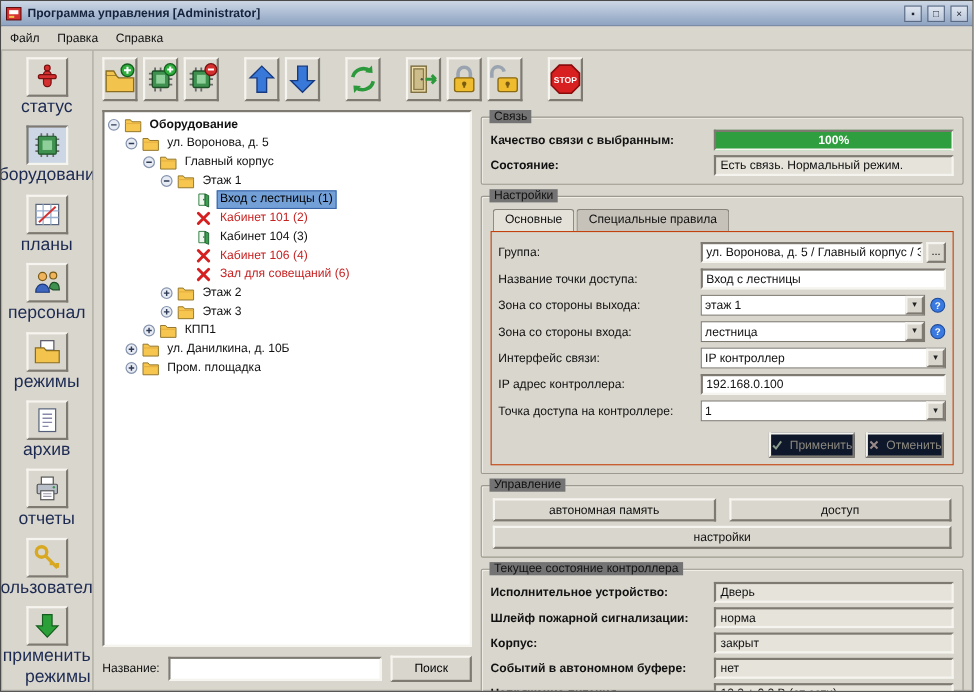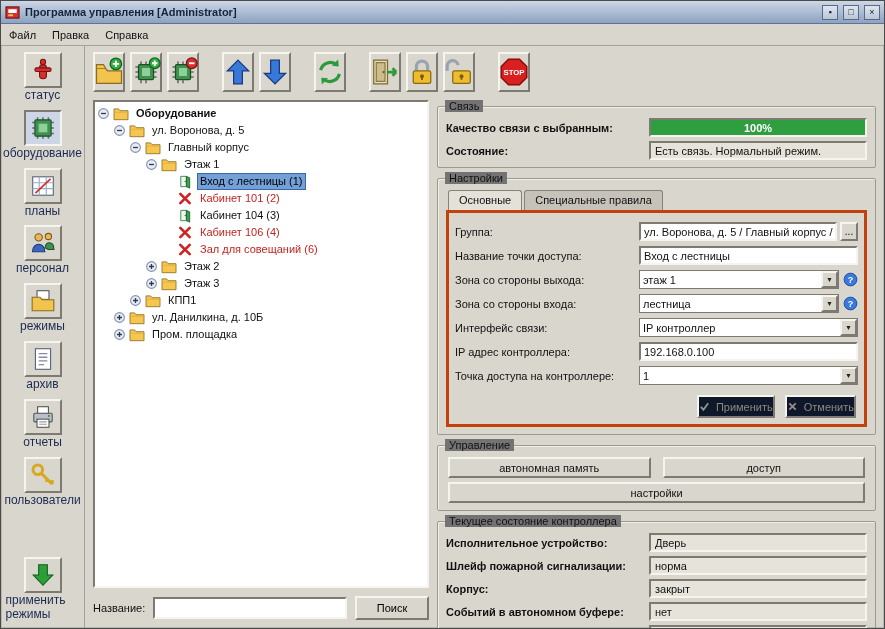--- a/index.html
+++ b/index.html
@@ -11,21 +11,21 @@
   .win-btn{width:16px;height:15px;border:1px solid #5a6a84;background:linear-gradient(180deg,#dfe6f0,#b9c6d8);font-size:9px;line-height:1;display:flex;align-items:center;justify-content:center;color:#223;padding:0;font-family:inherit;cursor:pointer}
   .menubar{height:21px;flex:0 0 21px;display:flex;align-items:center;gap:16px;padding:0 8px;border-bottom:1px solid #a6a299;background:#d9d6cd}
   .menu-item{cursor:default}
   .body-row{flex:1;display:flex;min-height:0}
   .sidebar{width:84px;flex:0 0 84px;display:flex;flex-direction:column;align-items:center;gap:7px;padding:6px 2px;border-right:1px solid #a6a299;overflow:hidden;box-sizing:border-box}
   .side-btn{display:flex;flex-direction:column;align-items:center;gap:1px;width:74px;cursor:pointer}
   .side-btn.bottom{margin-top:auto}
   .side-icon{width:38px;height:36px;display:flex;align-items:center;justify-content:center;border:2px solid;border-color:#f6f4ee #7e7a72 #7e7a72 #f6f4ee;background:#d9d6cd;box-sizing:border-box}
   .side-btn.selected .side-icon{border-color:#7e7a72 #f6f4ee #f6f4ee #7e7a72;background:#ccd6e4}
   .side-icon svg{width:26px;height:26px}
-  .side-label{font-size:12px;color:#1c2a52;text-align:left;line-height:1.15}
+  .side-label{font-size:16px;color:#1c2a52;text-align:right;line-height:1.15}
   .main{flex:1;display:flex;flex-direction:column;min-width:0}
   .toolbar{height:52px;flex:0 0 52px;display:flex;align-items:center;gap:5px;padding:0 8px}
   .tool-btn{width:32px;height:40px;display:flex;align-items:center;justify-content:center;border:2px solid;border-color:#f6f4ee #7e7a72 #7e7a72 #f6f4ee;background:#d9d6cd;padding:0;cursor:pointer}
   .tool-btn.group-start{margin-left:18px}
   .tool-icon{display:inline-flex}
   .tool-icon svg{width:30px;height:30px;display:block}
   .content{flex:1;display:flex;min-height:0}
   .left-pane{width:348px;flex:0 0 348px;display:flex;flex-direction:column;padding:2px 4px 8px 8px;min-height:0;box-sizing:border-box}
   .tree-panel{flex:1;background:#fff;border:2px solid;border-color:#7e7a72 #f6f4ee #f6f4ee #7e7a72;padding:3px 2px;overflow:hidden}
   .tree-row{display:flex;align-items:center;height:17px;white-space:nowrap;cursor:default}
@@ -45,21 +45,21 @@
   .groupbox{position:relative;border:1px solid #9d998f;box-shadow:inset 1px 1px 0 #f0eee7;border-radius:2px;padding:11px 8px 7px;margin-top:4px}
   .gb-title{position:absolute;top:-7px;left:7px;background:#737373;padding:0 4px;color:#111}
   .kv-row{display:grid;grid-template-columns:1fr 218px;align-items:center;margin-bottom:4px;column-gap:6px}
   .kv-row:last-child{margin-bottom:0}
   .kv-label{font-weight:bold;white-space:nowrap}
   .value-box{height:19px;border:2px solid;border-color:#7e7a72 #f6f4ee #f6f4ee #7e7a72;background:#e6e3da;display:flex;align-items:center;padding:4px 4px;overflow:hidden;white-space:nowrap;box-sizing:border-box}
   .value-box.progress{background:#2f9e3f;color:#fff;font-weight:bold;justify-content:center}
   .tabs{display:flex;padding-left:2px}
   .tab{padding:3px 10px 4px;background:#c6c2b9;border:1px solid #87837b;border-bottom:none;border-radius:3px 3px 0 0;margin-right:2px;cursor:pointer}
   .tab.active{background:#e4e1d8}
-  .tab-panel{border:3px solid #c2410c;padding:9px 6px 6px;background:#d9d6cd}
+  .tab-panel{border:1px solid #c2410c;padding:9px 6px 6px;background:#d9d6cd}
   .form-row{display:grid;grid-template-columns:180px 1fr;align-items:center;margin-bottom:5px;column-gap:4px}
   .form-label{white-space:nowrap}
   .form-control{display:flex;align-items:center;min-width:0}
   .text-field{flex:1;height:19px;border:2px solid;border-color:#7e7a72 #f6f4ee #f6f4ee #7e7a72;background:#fff;display:flex;align-items:center;padding:0 3px;overflow:hidden;white-space:nowrap;min-width:0;box-sizing:border-box}
   .combo{flex:1;height:19px;display:flex;min-width:0;border:1px solid #7e7a72;background:#fff;box-sizing:border-box}
   .combo-text{flex:1;display:flex;align-items:center;padding:0 3px;overflow:hidden;white-space:nowrap}
   .combo-arrow{width:17px;flex:0 0 17px;display:flex;align-items:center;justify-content:center;font-size:7px;background:#d9d6cd;border:2px solid;border-color:#f6f4ee #7e7a72 #7e7a72 #f6f4ee;color:#222;box-sizing:border-box}
   .browse-btn{width:18px;height:19px;margin-left:3px;font:inherit;font-size:10px;line-height:1;padding:0;cursor:pointer}
   .raised{background:#d9d6cd;border:2px solid;border-color:#f6f4ee #7e7a72 #7e7a72 #f6f4ee}
   .help-btn{width:15px;height:15px;margin-left:4px;display:inline-flex;cursor:pointer}

